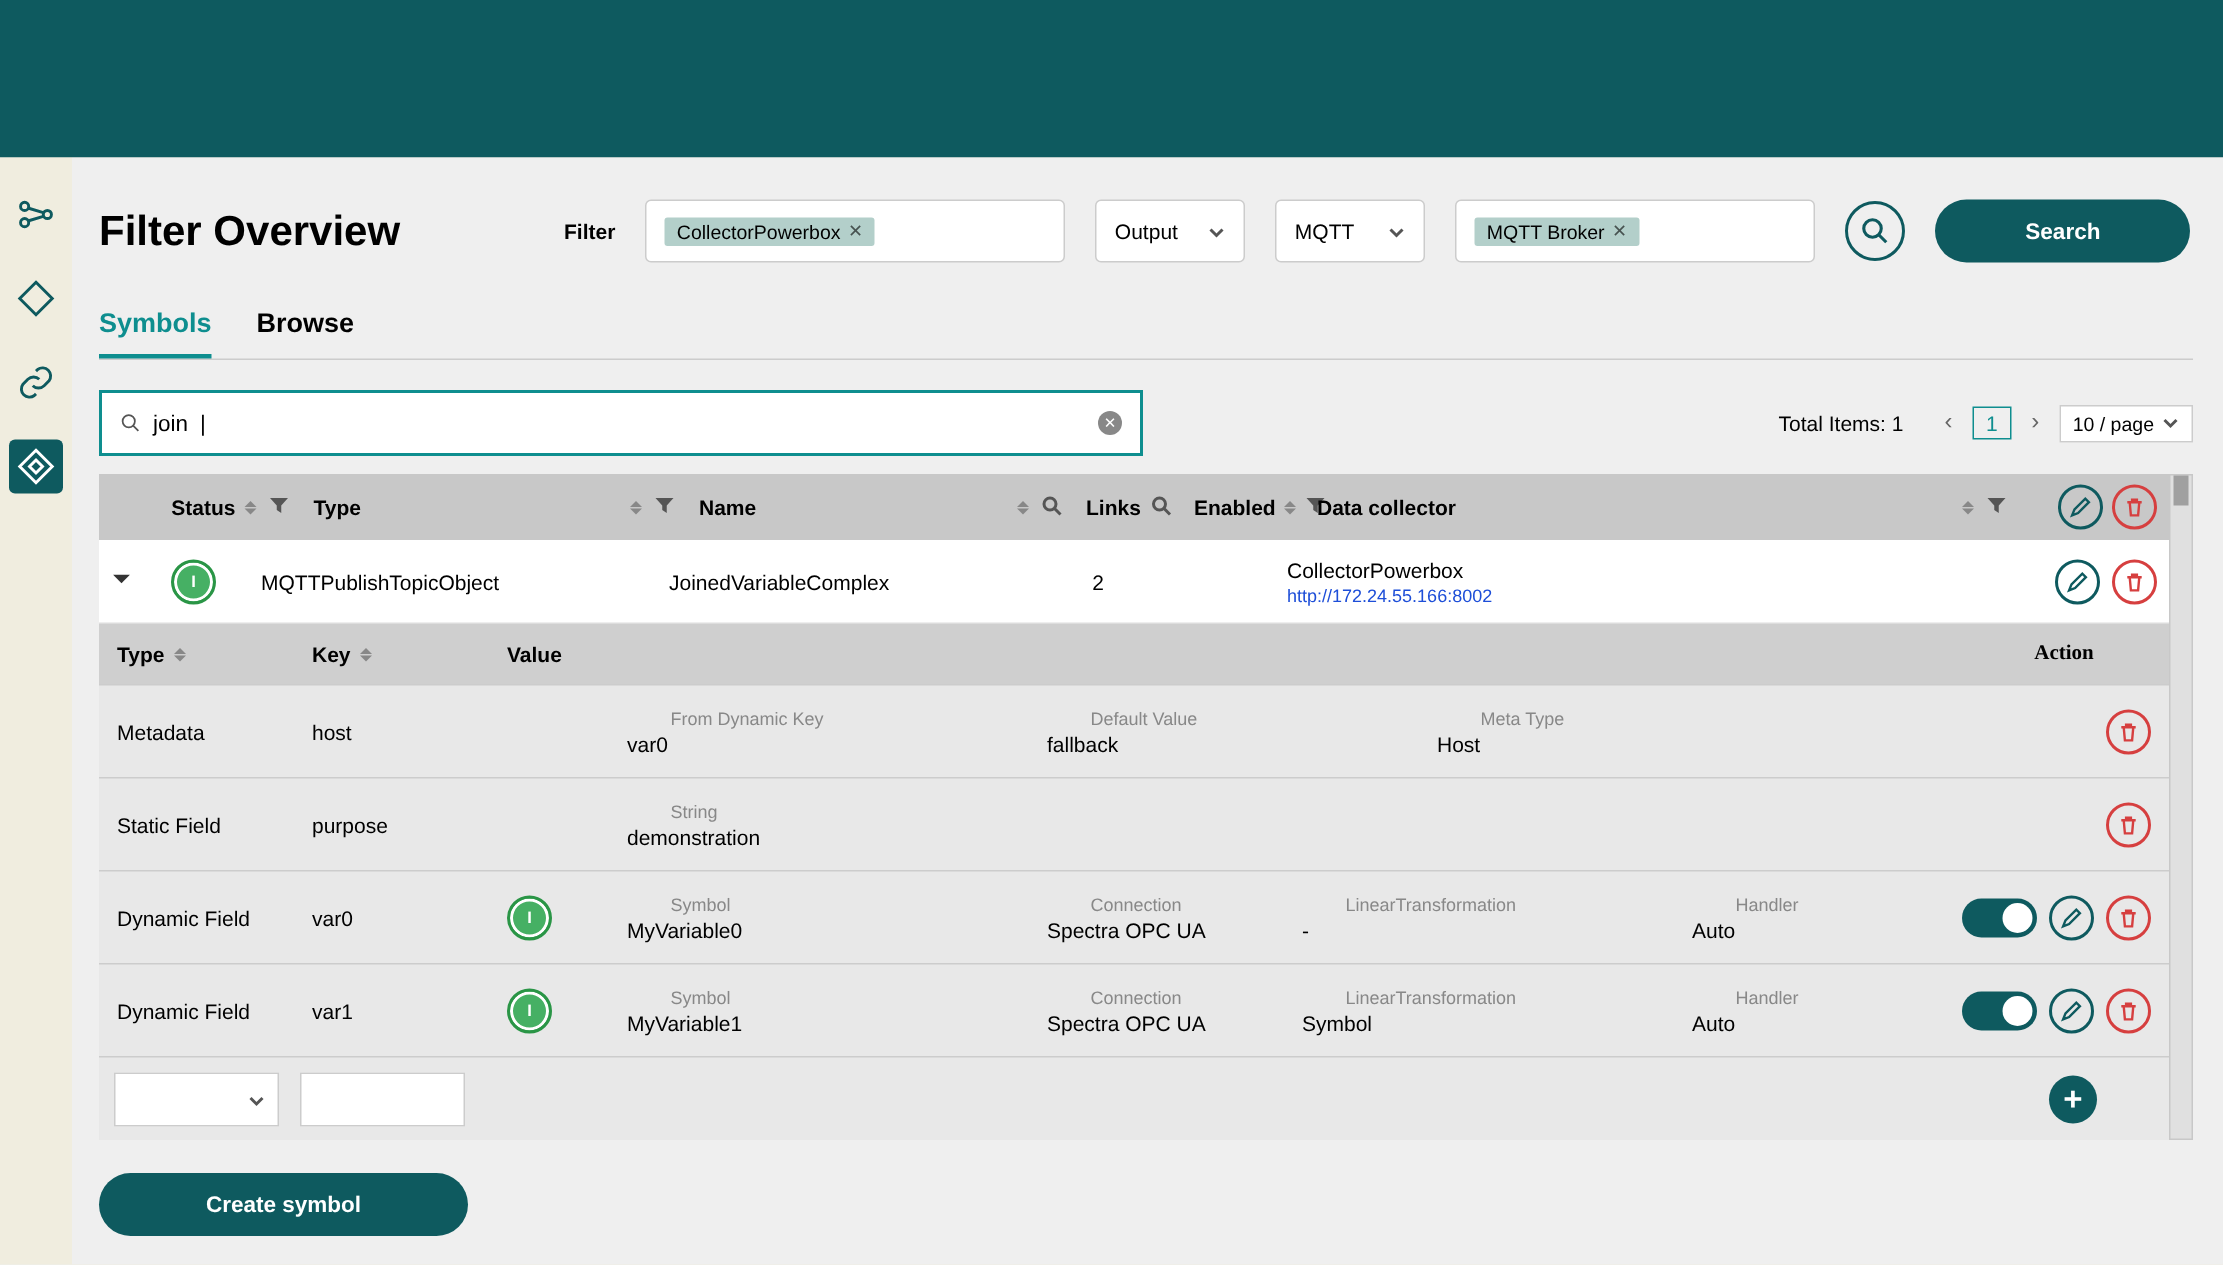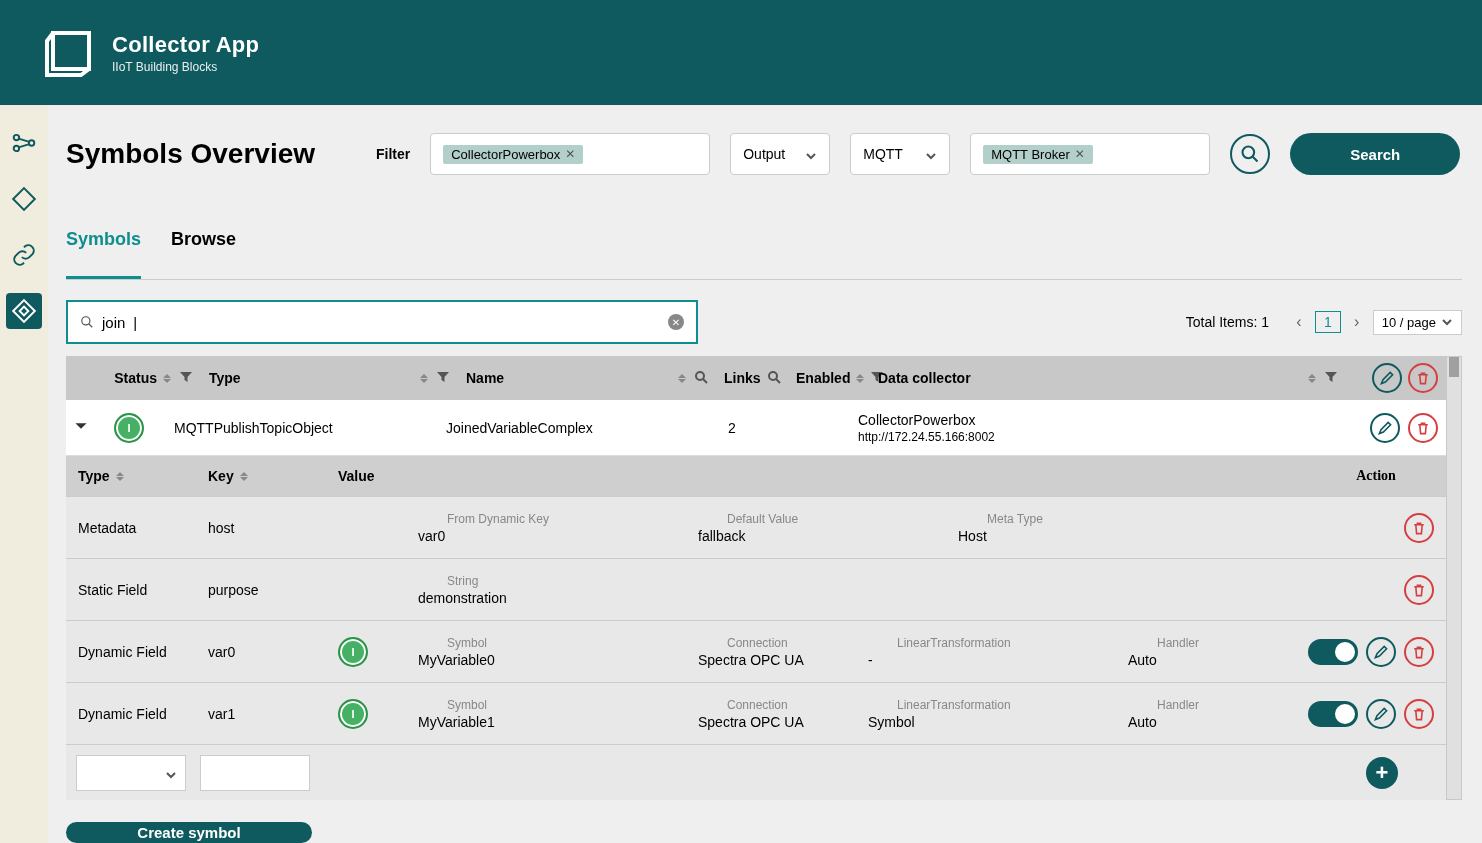--- a/index.html
+++ b/index.html
@@ -40,25 +40,25 @@
 .tag { background:#b3cfca; padding:2px 8px; font-size:13px; border-radius:2px; display:flex; align-items:center; gap:5px; }
 .tag .x { cursor:pointer; opacity:.6; font-size:12px; }
 .select-val { font-size:14px; }
 .chev { width:12px; height:12px; }
 .chev svg { width:12px; height:12px; stroke:#555; fill:none; stroke-width:2;}
 .circle-btn { width:40px; height:40px; border:2px solid #0e5a5f; border-radius:50%; display:flex; align-items:center; justify-content:center; cursor:pointer; }
 .circle-btn svg { width:20px; height:20px; stroke:#0e5a5f; fill:none; stroke-width:2.5; }
 .search-btn { height:42px; padding:0 60px; background:#0e5a5f; color:#fff; border:none; border-radius:21px; font-size:15px; font-weight:600; cursor:pointer; }
 
 .tabs { display:flex; gap:30px; margin-top:30px; border-bottom:1px solid #ccc; }
-.tab { font-size:18px; font-weight:700; padding-bottom:26px; cursor:pointer;margin-top:24px; }
+.tab { font-size:18px; font-weight:700; padding-bottom:10px; cursor:pointer; }
 .tab.active { color:#0e8e8f; border-bottom:3px solid #0e8e8f; }
 
 .toolbar { display:flex; align-items:center; margin-top:20px; gap:20px;}
-.search-sym { width:632px; height:44px; border:2px solid #0e8e8f; background:#fff; display:flex; align-items:center; padding:0 12px; gap:8px; }
+.search-sym { width:696px; height:44px; border:2px solid #0e8e8f; background:#fff; display:flex; align-items:center; padding:0 12px; gap:8px; }
 .search-sym input { flex:1; border:none; outline:none; font-size:15px; }
 .clear-x { width:16px; height:16px; border-radius:50%; background:#888; color:#fff; font-size:10px; display:flex; align-items:center; justify-content:center; cursor:pointer; }
 .total { font-size:14px; margin-left:auto; }
 .pager { display:flex; align-items:center; gap:6px; font-size:14px;}
 .pgbtn { width:20px; height:20px; display:flex; align-items:center; justify-content:center; cursor:pointer; color:#666; font-size:16px;}
 .pgnum { border:1px solid #0e8e8f; color:#0e8e8f; padding:2px 8px; font-size:14px;}
 .perpage { background:#fff; border:1px solid #ccc; padding:4px 8px; font-size:13px; display:flex; align-items:center; gap:5px; cursor:pointer; }
 
 .grid-wrap { margin-top:12px; display:flex; position:relative; }
 .grid { flex:1; }
@@ -87,21 +87,21 @@
 
 .data-row { background:#fff; display:flex; align-items:center; height:56px; font-size:14px; border-bottom:1px solid #ddd; }
 .data-row .cell { padding:0 8px; }
 .exp-arr { width:14px;height:14px;cursor:pointer;}
 .exp-arr svg{width:14px;height:14px;fill:#333;}
 .status-dot { width:30px;height:30px;border:2.5px solid #2a9546;border-radius:50%;background:#46b064;display:flex;align-items:center;justify-content:center;color:#fff;font-size:11px;font-weight:700; box-shadow: inset 0 0 0 2px #fff;}
 .links-val { text-align:center; width:72px;}
 .toggle { width:50px;height:26px;background:#0e5a5f;border-radius:13px;position:relative;cursor:pointer;}
 .toggle .knob{position:absolute;right:3px;top:3px;width:20px;height:20px;background:#fff;border-radius:50%;}
 .coll-main{font-size:14px;}
-.coll-sub{font-size:12px;color:#000000;margin-top:2px;}
+.coll-sub{font-size:12px;color:#1d4ed8;margin-top:2px;}
 .icon-btn { width:30px;height:30px;border-radius:50%; display:flex;align-items:center;justify-content:center;cursor:pointer;}
 .icon-btn svg{width:16px;height:16px;fill:none;stroke-width:2;}
 .icon-btn.edit{border:2px solid #0e5a5f;}
 .icon-btn.edit svg{stroke:#0e5a5f;}
 .icon-btn.del{border:2px solid #d63f3f;}
 .icon-btn.del svg{stroke:#d63f3f;}
 
 .sub-th { background:#cfcfcf; display:flex;align-items:center;height:40px;font-size:14px;font-weight:600;}
 .sub-th .scell{padding:0 12px;}
 .sc-type{width:130px;display:flex;align-items:center;gap:6px;}
@@ -126,32 +126,20 @@
 .add-sel { width:110px;height:36px;background:#fff;border:1px solid #ccc;display:flex;align-items:center;justify-content:flex-end;padding:0 8px;}
 .add-inp { width:110px;height:36px;background:#fff;border:1px solid #ccc;}
 .plus-btn{margin-left:auto;width:32px;height:32px;border-radius:50%;background:#0e5a5f;color:#fff;display:flex;align-items:center;justify-content:center;font-size:22px;font-weight:600;cursor:pointer;margin-right:38px;}
 
 .create-btn { margin-top:22px; width:246px; height:42px; background:#0e5a5f; color:#fff; border:none; border-radius:21px; font-size:15px; font-weight:600; cursor:pointer; }
 </style>
 </head>
 <body>
 
 <div class="header">
-  <div class="logo-block">
-    <span class="logo-icon">
-      <svg viewBox="0 0 52 52">
-          <path d="M8 8 H44 V44 H8 Z" stroke="#fff" stroke-width="4" fill="none"></path>
-          <path d="M8 8 L2 16 V50 H36 L44 44" stroke="#fff" stroke-width="4" fill="none"></path>
-        </svg>
-    </span>
-    <div class="logo-text">
-      <div class="logo-title">Collector App</div>
-      <div class="logo-sub">IIoT Building Blocks</div>
-    </div>
-  </div>
 </div>
 
 <div class="body">
   <div class="sidebar">
     <div class="sb-item">
         <svg viewBox="0 0 24 24">
           <circle cx="5" cy="7" r="2.5"></circle>
           <circle cx="5" cy="17" r="2.5"></circle>
           <circle cx="19" cy="12" r="2.5"></circle>
           <path d="M7 8l10 3M7 16l10-3"></path>
@@ -172,21 +160,21 @@
         <svg viewBox="0 0 24 24">
           <path d="M12 2l10 10-10 10L2 12z"></path>
           <path d="M8 12l4-4 4 4-4 4z"></path>
         </svg>
       </div>
   </div>
 
   <div class="content">
 
     <div class="top-row">
-      <div class="page-title">Symbols Overview</div>
+      <div class="page-title">Filter Overview</div>
       <span class="filter-label">Filter</span>
       <div class="filter-grp">
         <div class="filter-box w1">
           <span class="tag">
               <span>CollectorPowerbox</span>
               <span class="x">✕</span>
             </span>
         </div>
         <div class="filter-box w2">
           <span class="select-val">Output</span>

